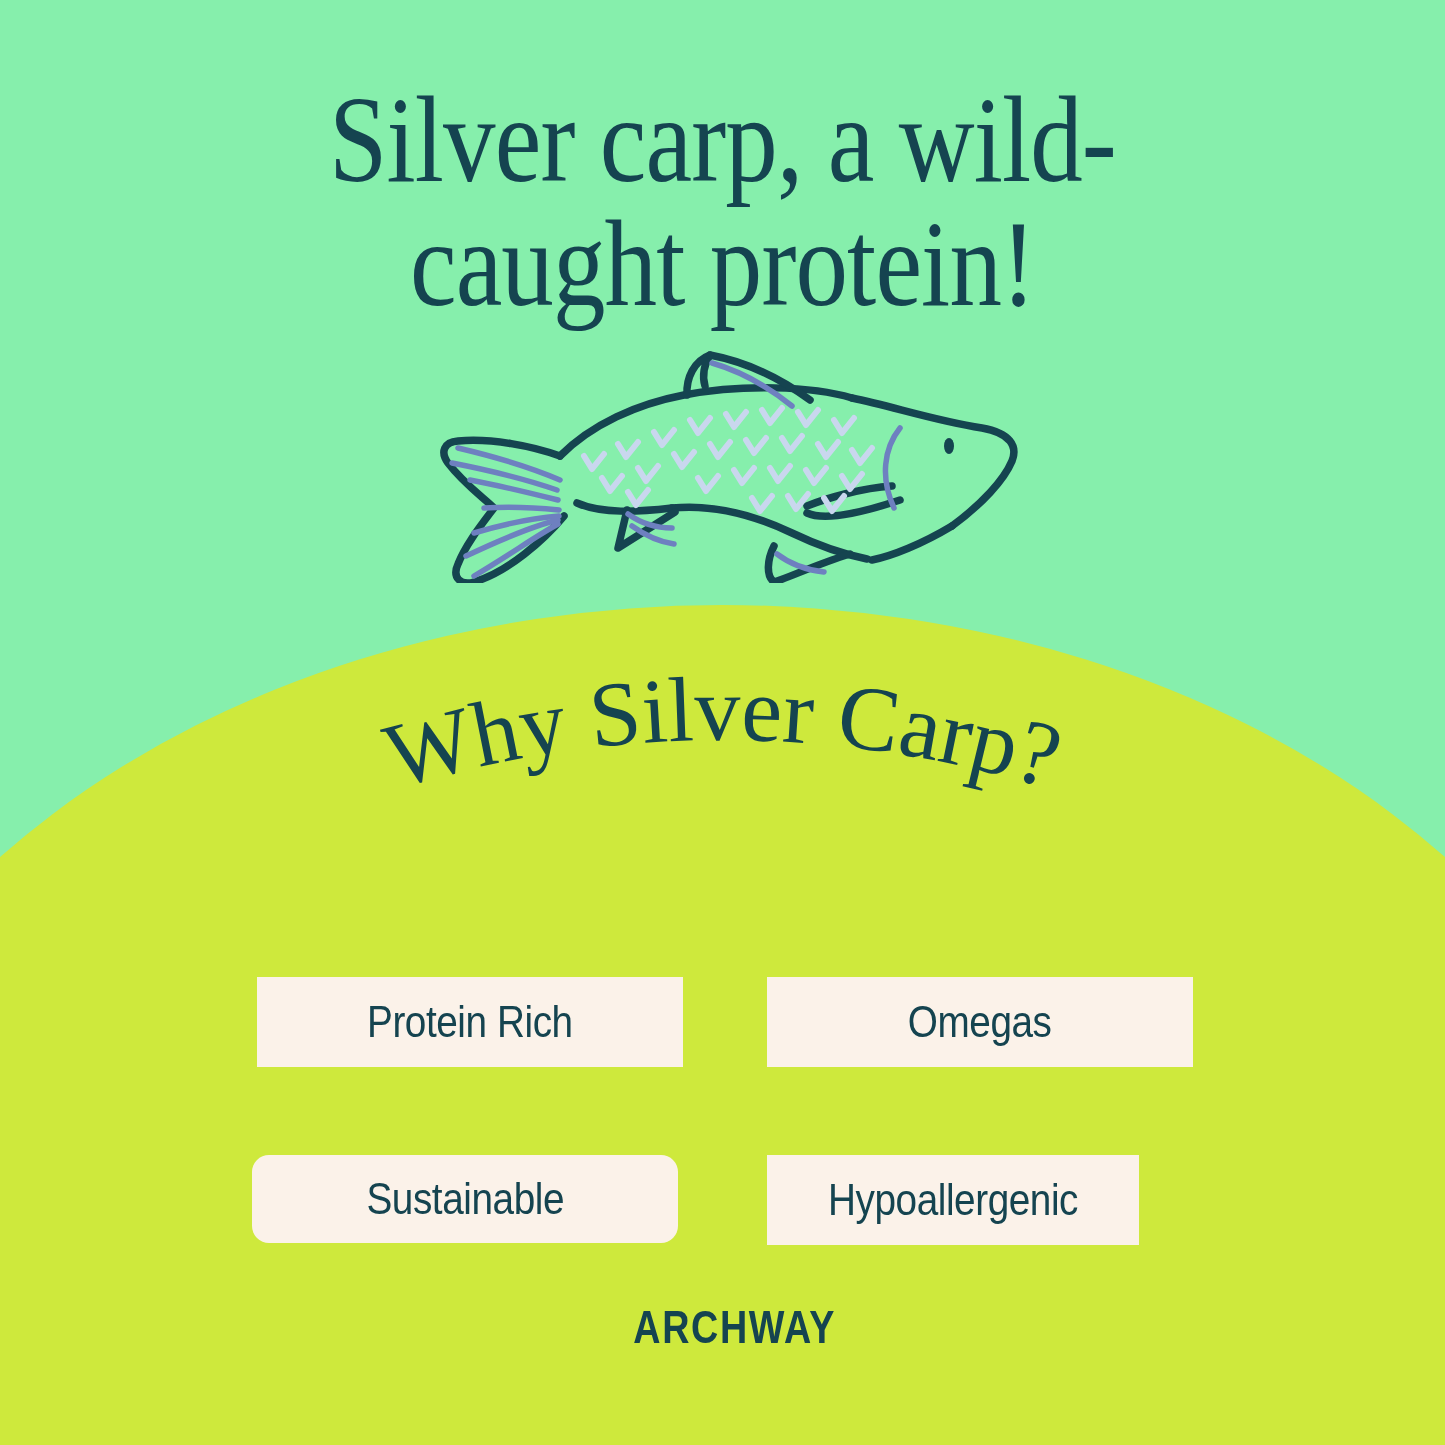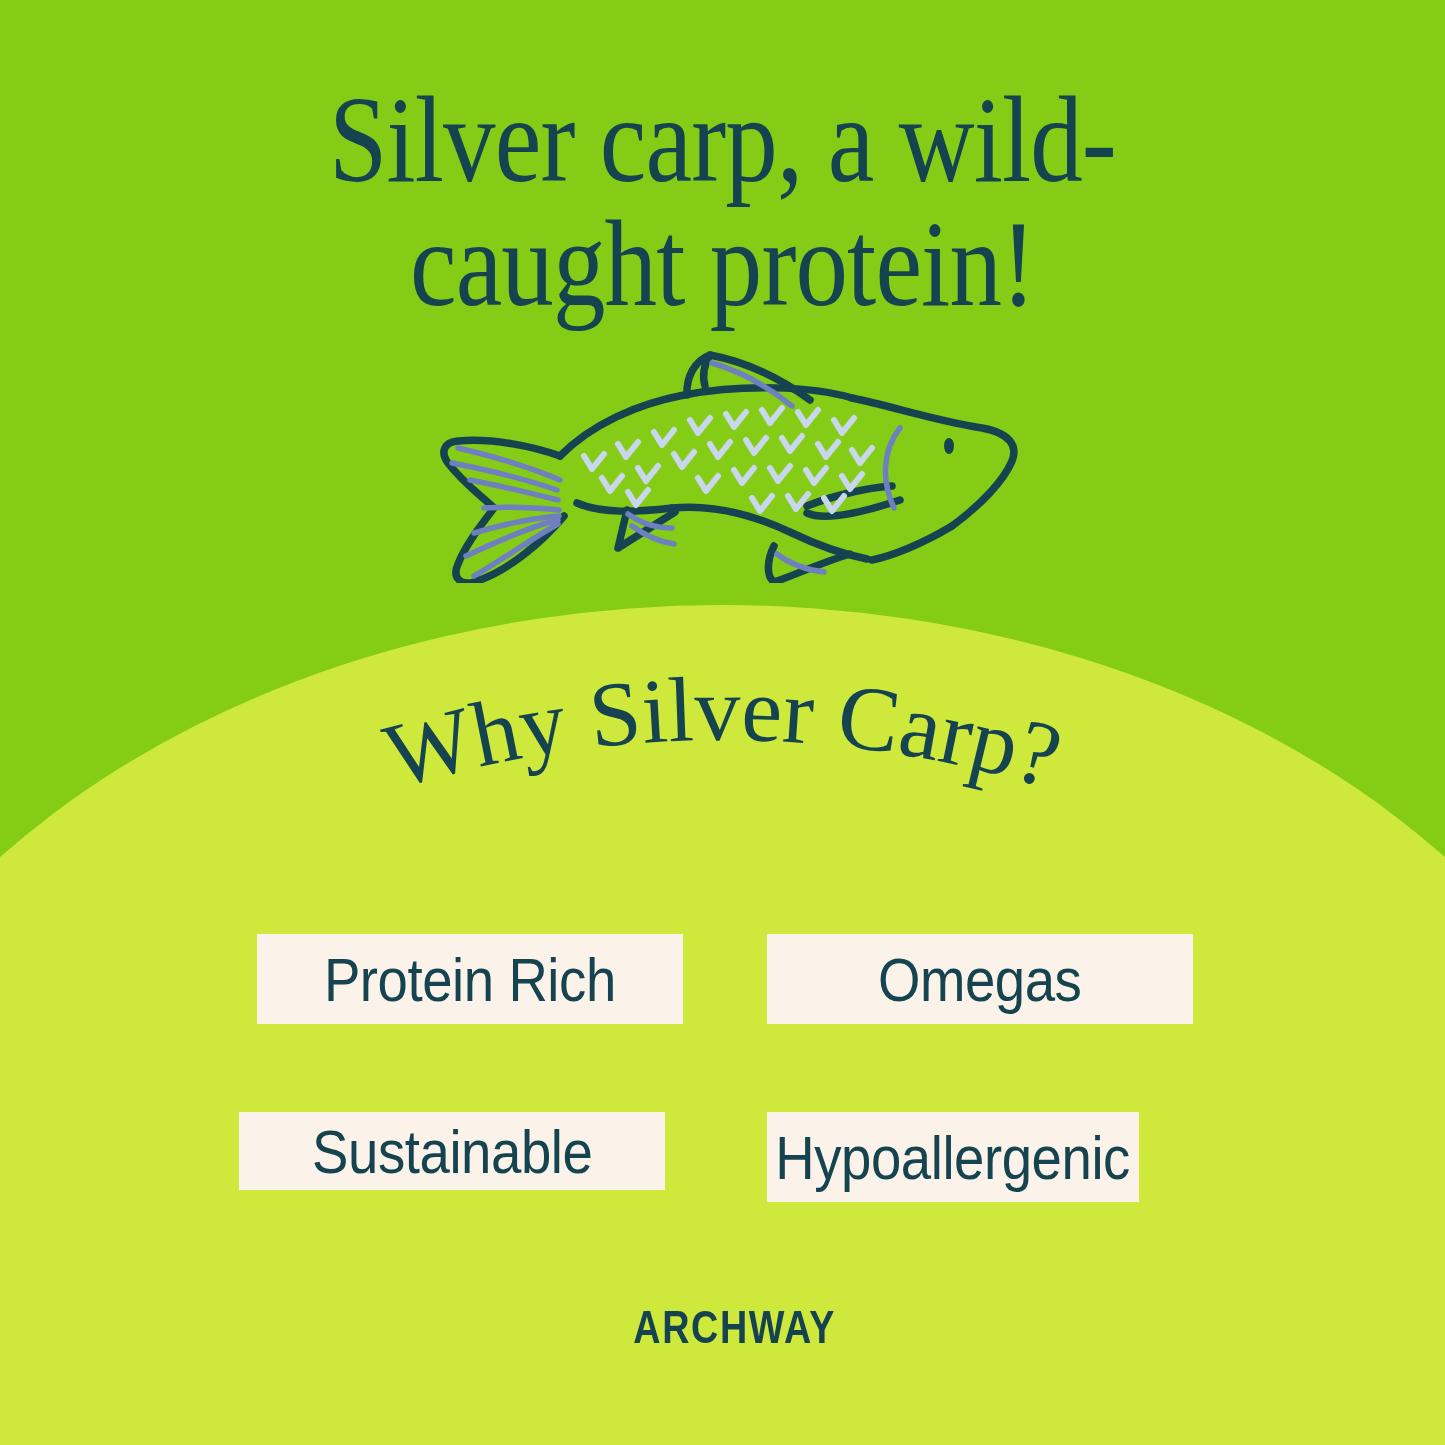--- a/index.html
+++ b/index.html
@@ -8,21 +8,21 @@
     padding: 0;
     background: #ffffff;
   }
   * { box-sizing: border-box; }
 
   .poster {
     position: relative;
     width: 1445px;
     height: 1445px;
     overflow: hidden;
-    background: #84cc16;
+    background: #86efac;
     font-family: "Liberation Sans", sans-serif;
   }
 
   
   .headline {
     position: absolute;
     left: 0;
     top: 78px;
     width: 1445px;
     text-align: center;
@@ -76,29 +76,30 @@
 
   
   .benefit {
     position: absolute;
     background: #FBF2E9;
     display: flex;
     align-items: center;
     justify-content: center;
     color: #154450;
     font-family: "Liberation Sans", sans-serif;
-    font-size: 62px;
+    font-size: 44px;
     font-weight: 400;
     letter-spacing: -0.5px;
+    margin-top: 43px;
   }
   .benefit span { transform: scaleX(0.88); display: inline-block; }
 
   .b-r1c1 { left: 257px;  top: 934px;  width: 426px; height: 90px; }
   .b-r1c2 { left: 767px;  top: 934px;  width: 426px; height: 90px; text-align: right; }
-  .b-r2c1 { left: 239px;  top: 1112px; width: 426px; height: 78px; }
+  .b-r2c1 { left: 252px;  top: 1112px; width: 426px; height: 88px; border-radius: 17px; }
   .b-r2c2 { left: 767px;  top: 1112px; width: 372px; height: 90px; }
 
   
   .logo {
     position: absolute;
     left: 0;
     top: 1300px;
     width: 1445px;
     text-align: center;
     color: #154450;

